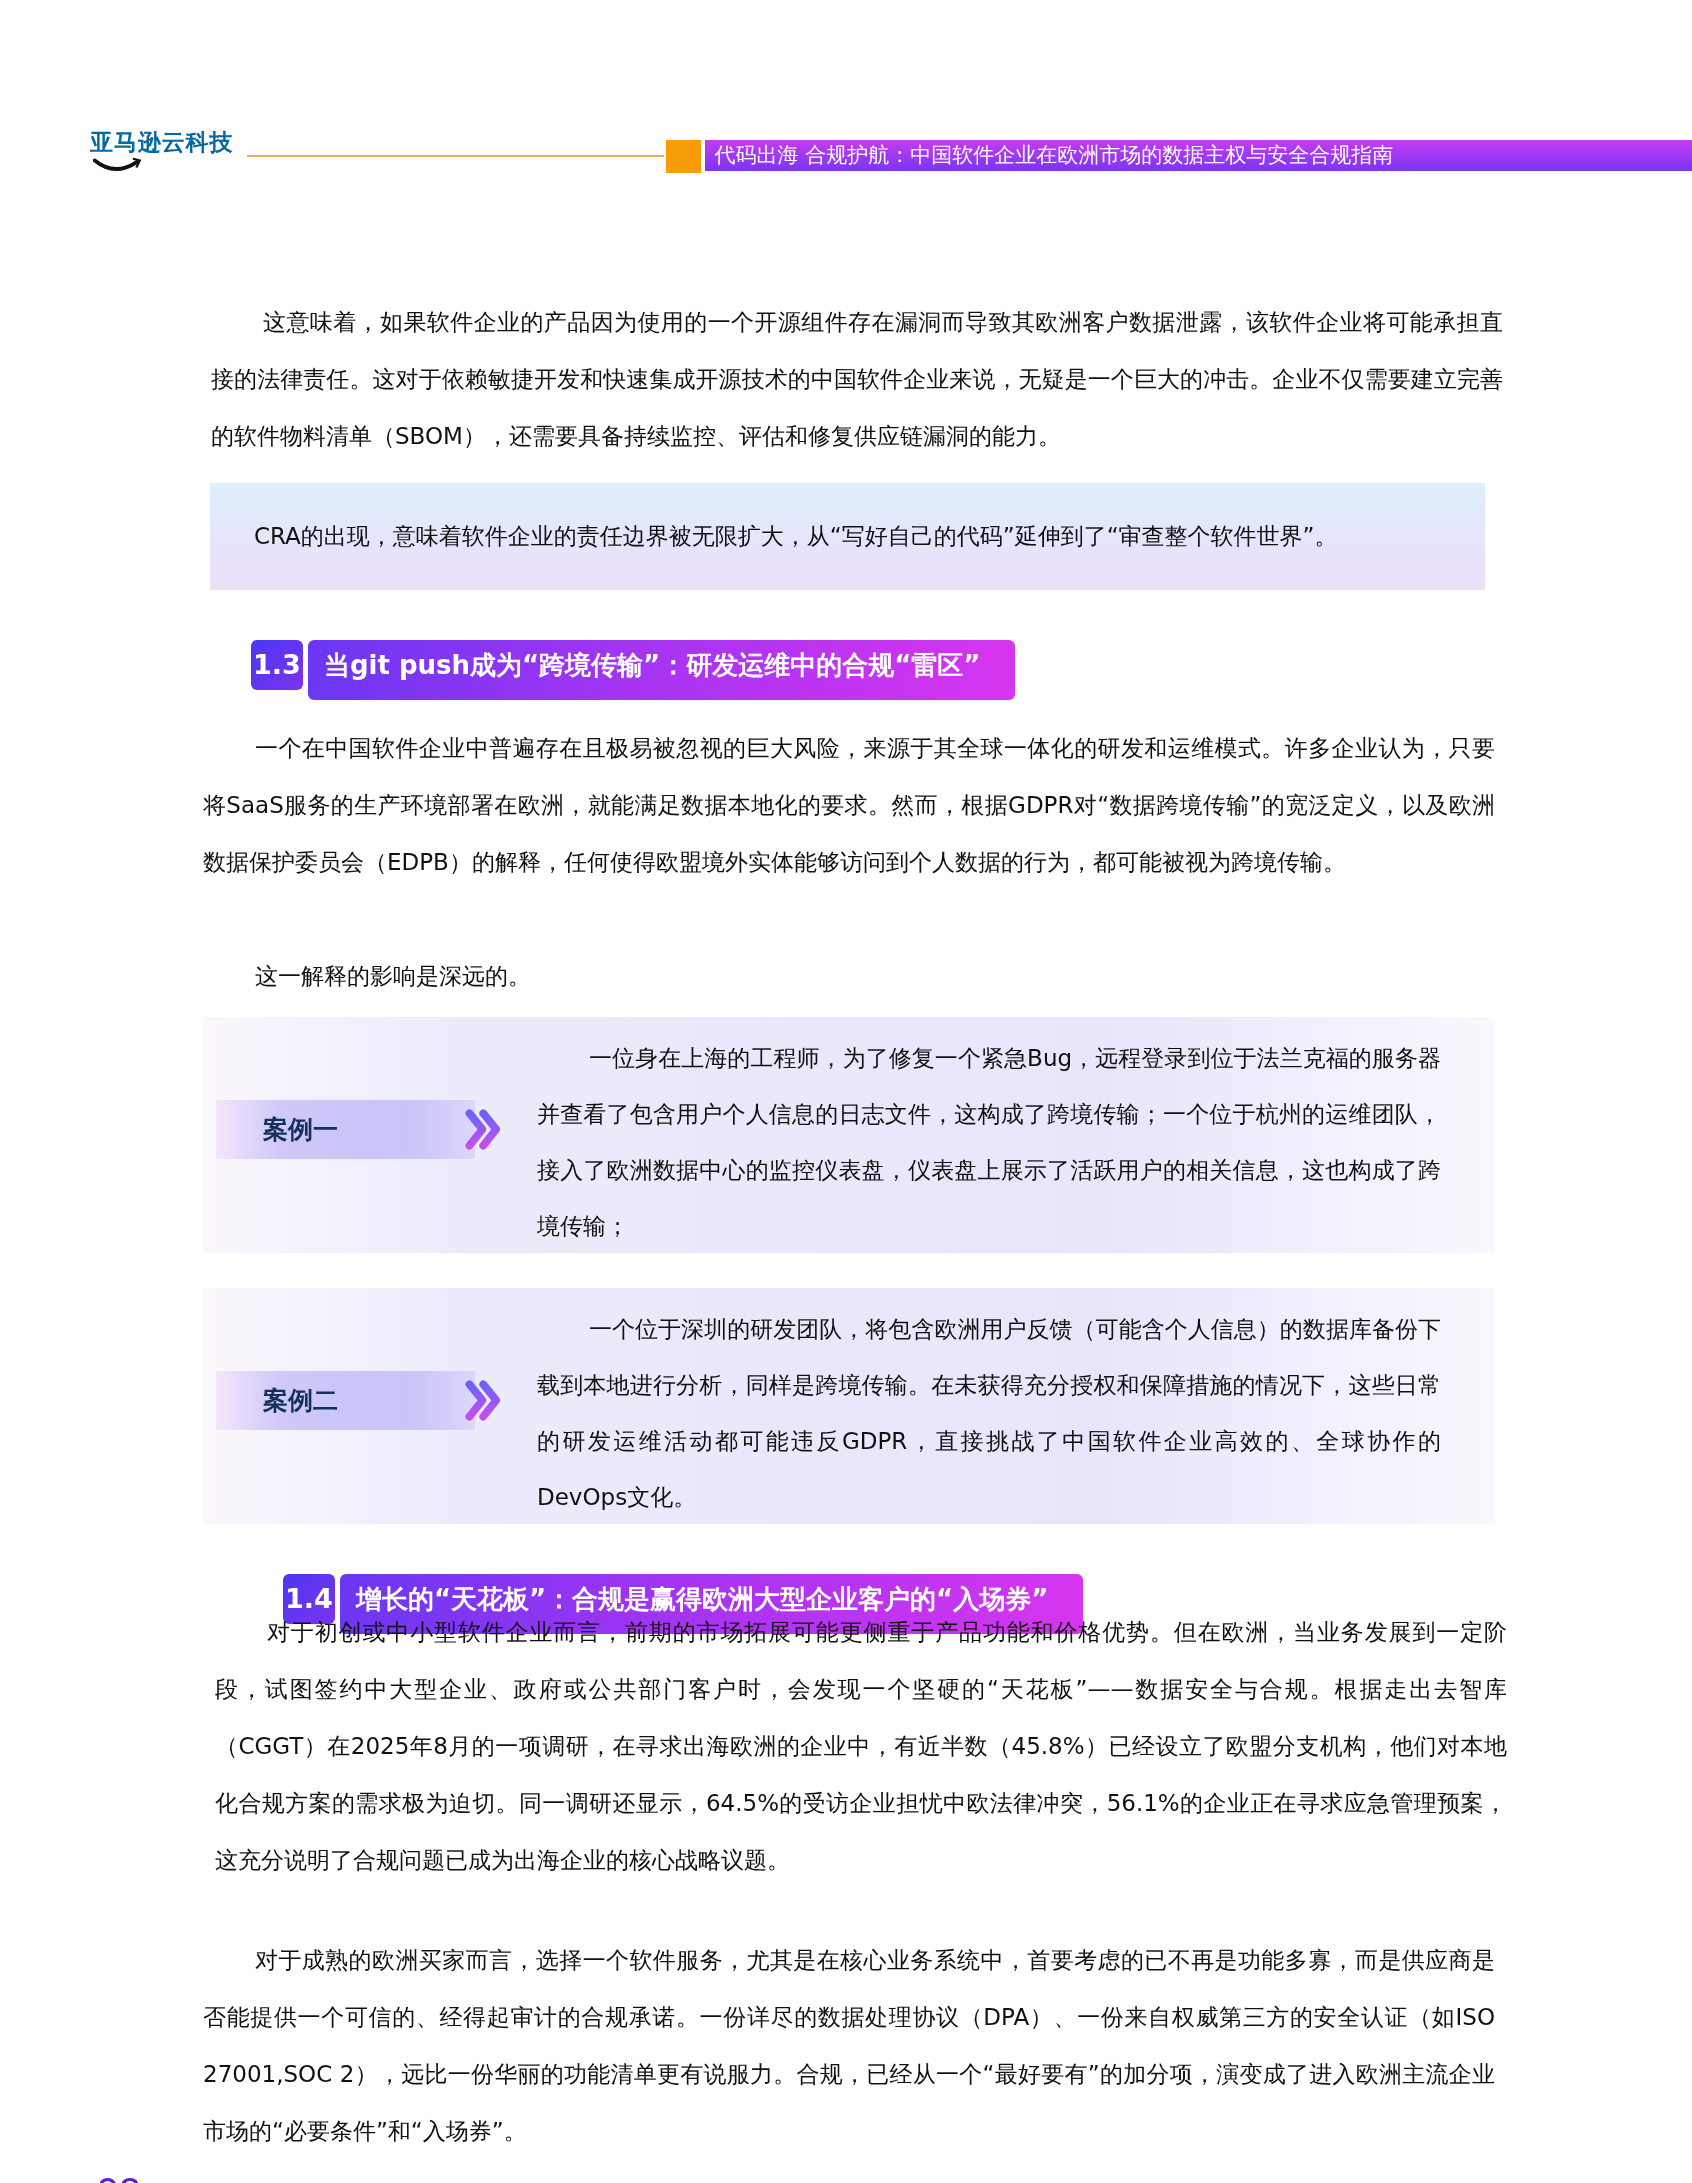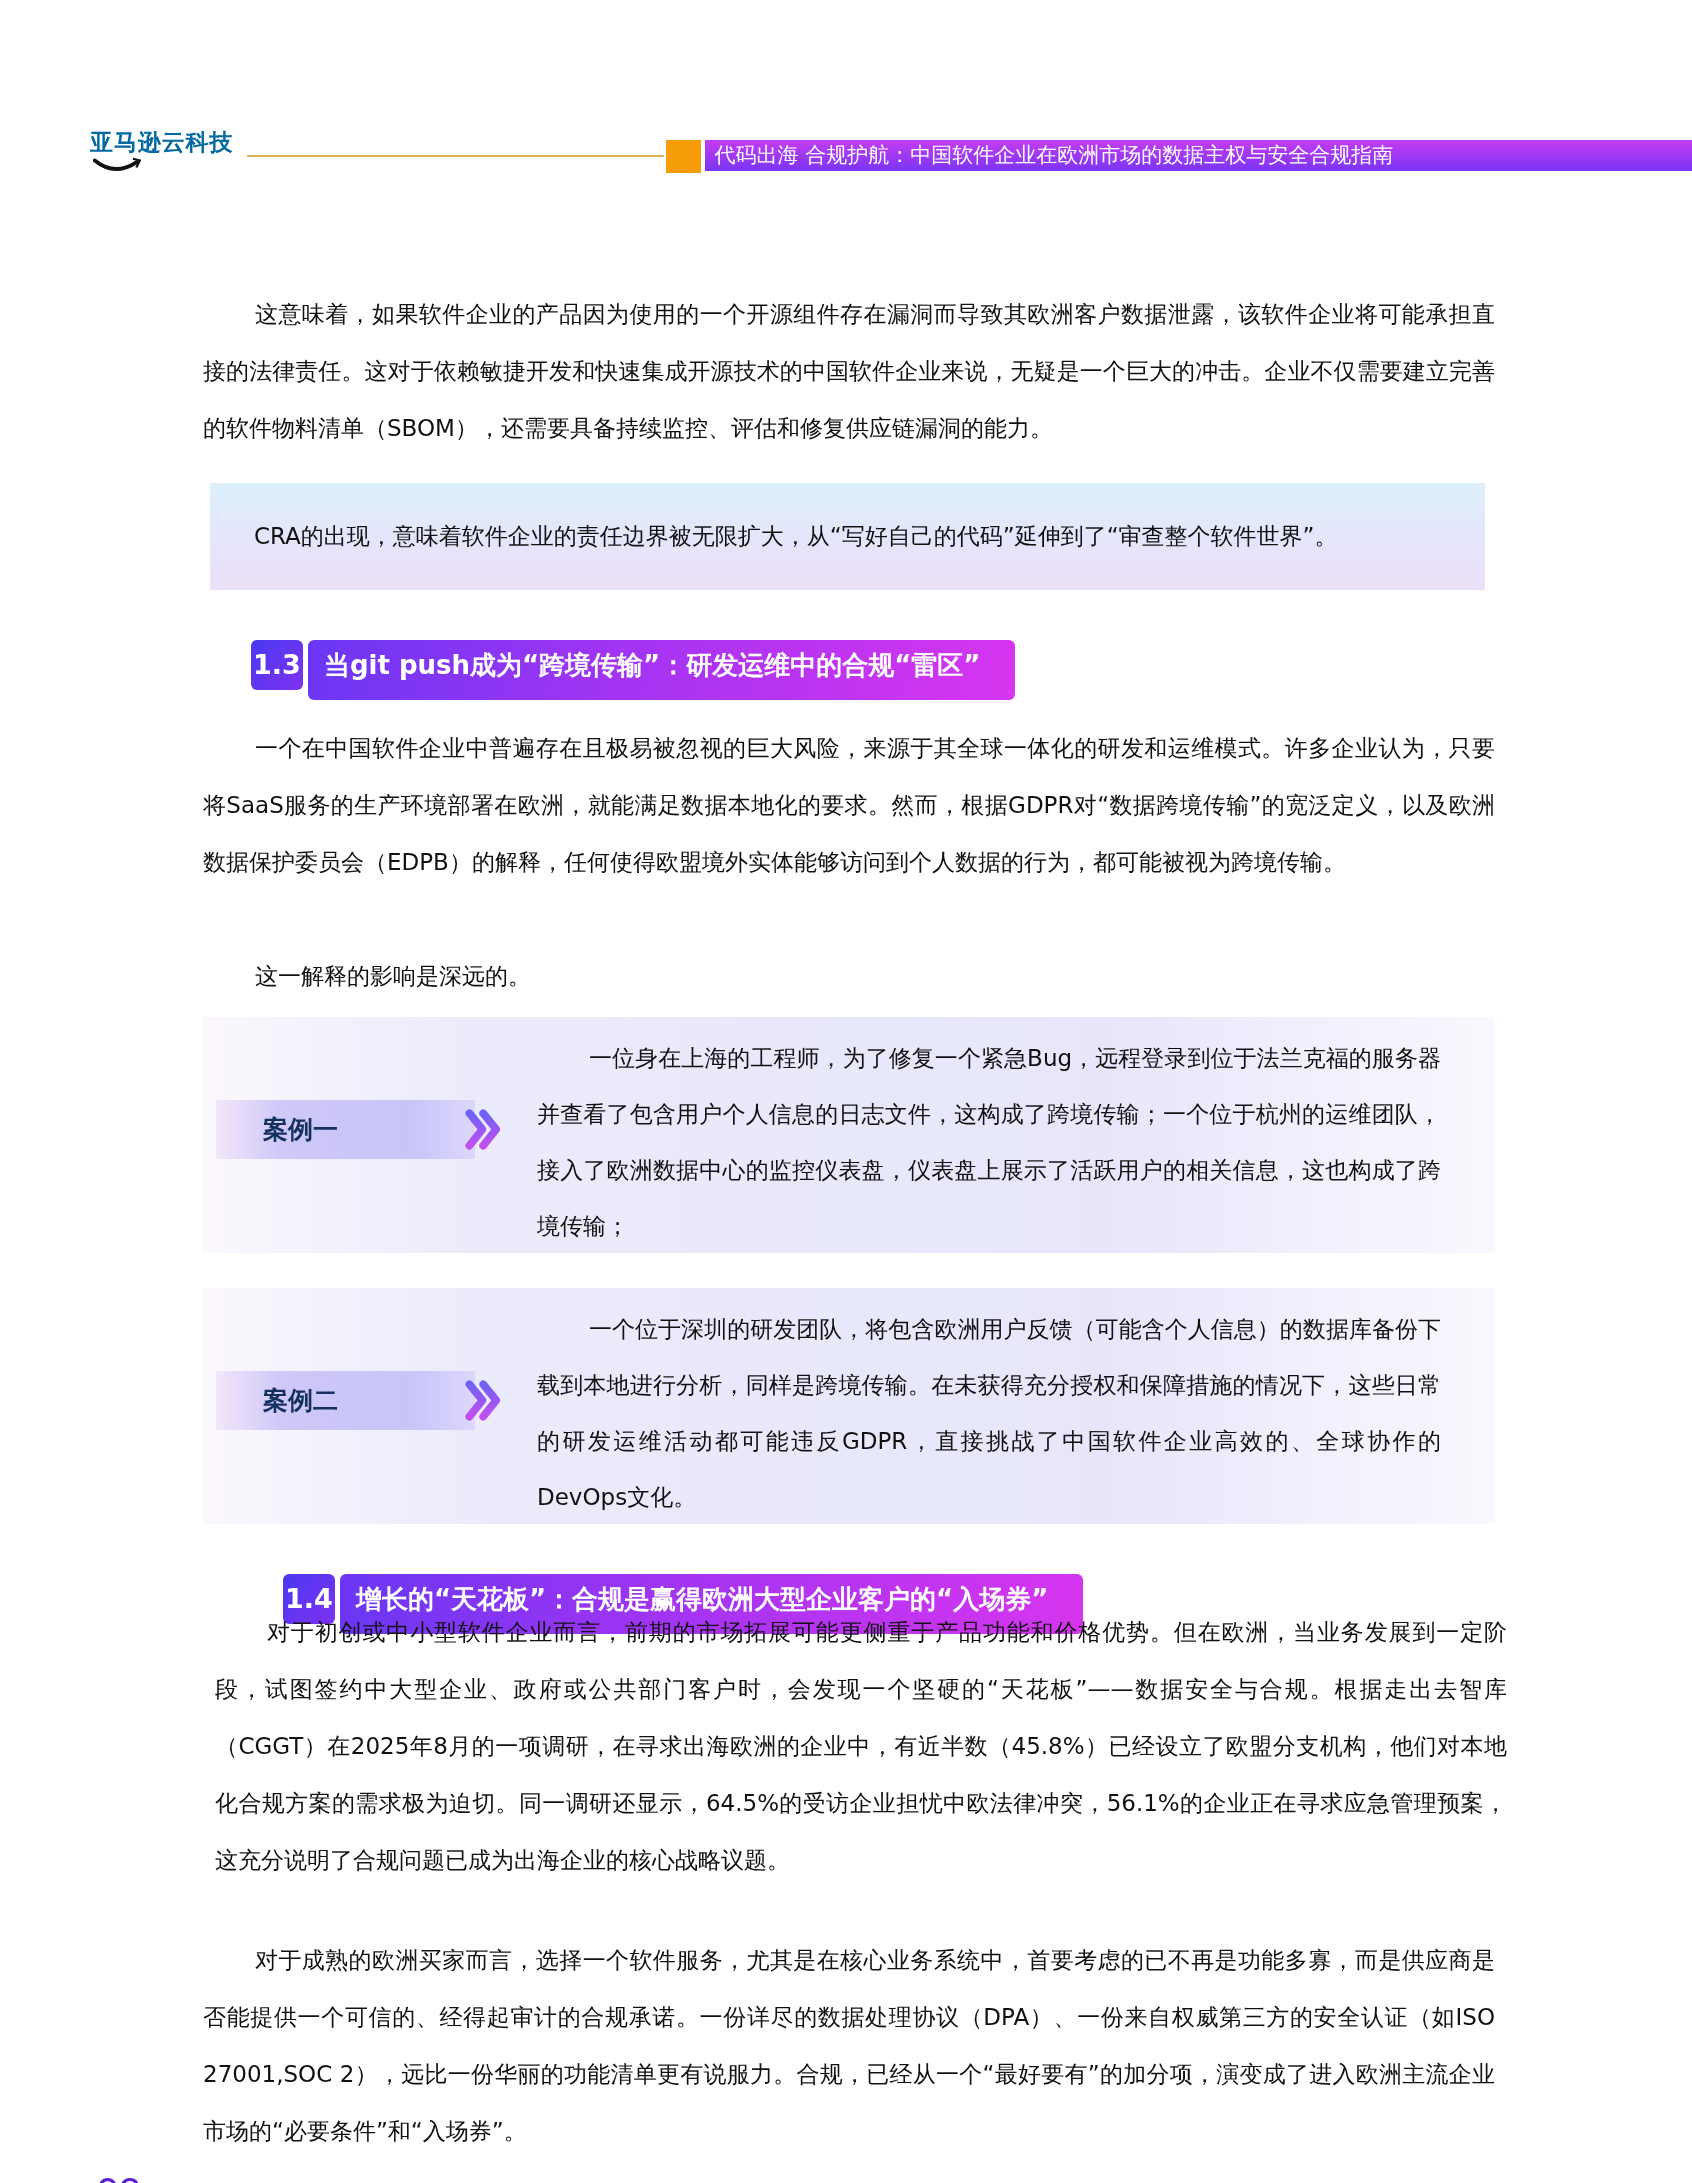--- a/index.html
+++ b/index.html
@@ -59,21 +59,21 @@
   <div class="logo-text">亚马逊云科技</div>
   <svg class="logo-smile" width="52" height="17.5" viewBox="0 0 120 40">
     <path d="M4 8 Q50 45 100 12" stroke="#111" stroke-width="9" fill="none" stroke-linecap="round"></path>
     <path d="M92 4 L108 8 L100 24" stroke="#111" stroke-width="5" fill="none"></path>
   </svg>
 </div>
 <div class="hdr-line"></div>
 <div class="hdr-orange"></div>
 <div class="hdr-bar">代码出海 合规护航：中国软件企业在欧洲市场的数据主权与安全合规指南</div>
 
-<p class="para indent" style="top:286px; margin:0;">这意味着，如果软件企业的产品因为使用的一个开源组件存在漏洞而导致其欧洲客户数据泄露，该软件企业将可能承担直接的法律责任。这对于依赖敏捷开发和快速集成开源技术的中国软件企业来说，无疑是一个巨大的冲击。企业不仅需要建立完善的软件物料清单（SBOM），还需要具备持续监控、评估和修复供应链漏洞的能力。</p>
+<p class="para indent" style="top:286px; margin:8px;">这意味着，如果软件企业的产品因为使用的一个开源组件存在漏洞而导致其欧洲客户数据泄露，该软件企业将可能承担直接的法律责任。这对于依赖敏捷开发和快速集成开源技术的中国软件企业来说，无疑是一个巨大的冲击。企业不仅需要建立完善的软件物料清单（SBOM），还需要具备持续监控、评估和修复供应链漏洞的能力。</p>
 
 <div class="quote">
   <span>CRA的出现，意味着软件企业的责任边界被无限扩大，从“写好自己的代码”延伸到了“审查整个软件世界”。</span>
 </div>
 
 <div class="sec" style="top:640px;">
   <div class="sec-num">1.3</div>
   <div class="sec-title">当git push成为“跨境传输”：研发运维中的合规“雷区”</div>
 </div>
 

